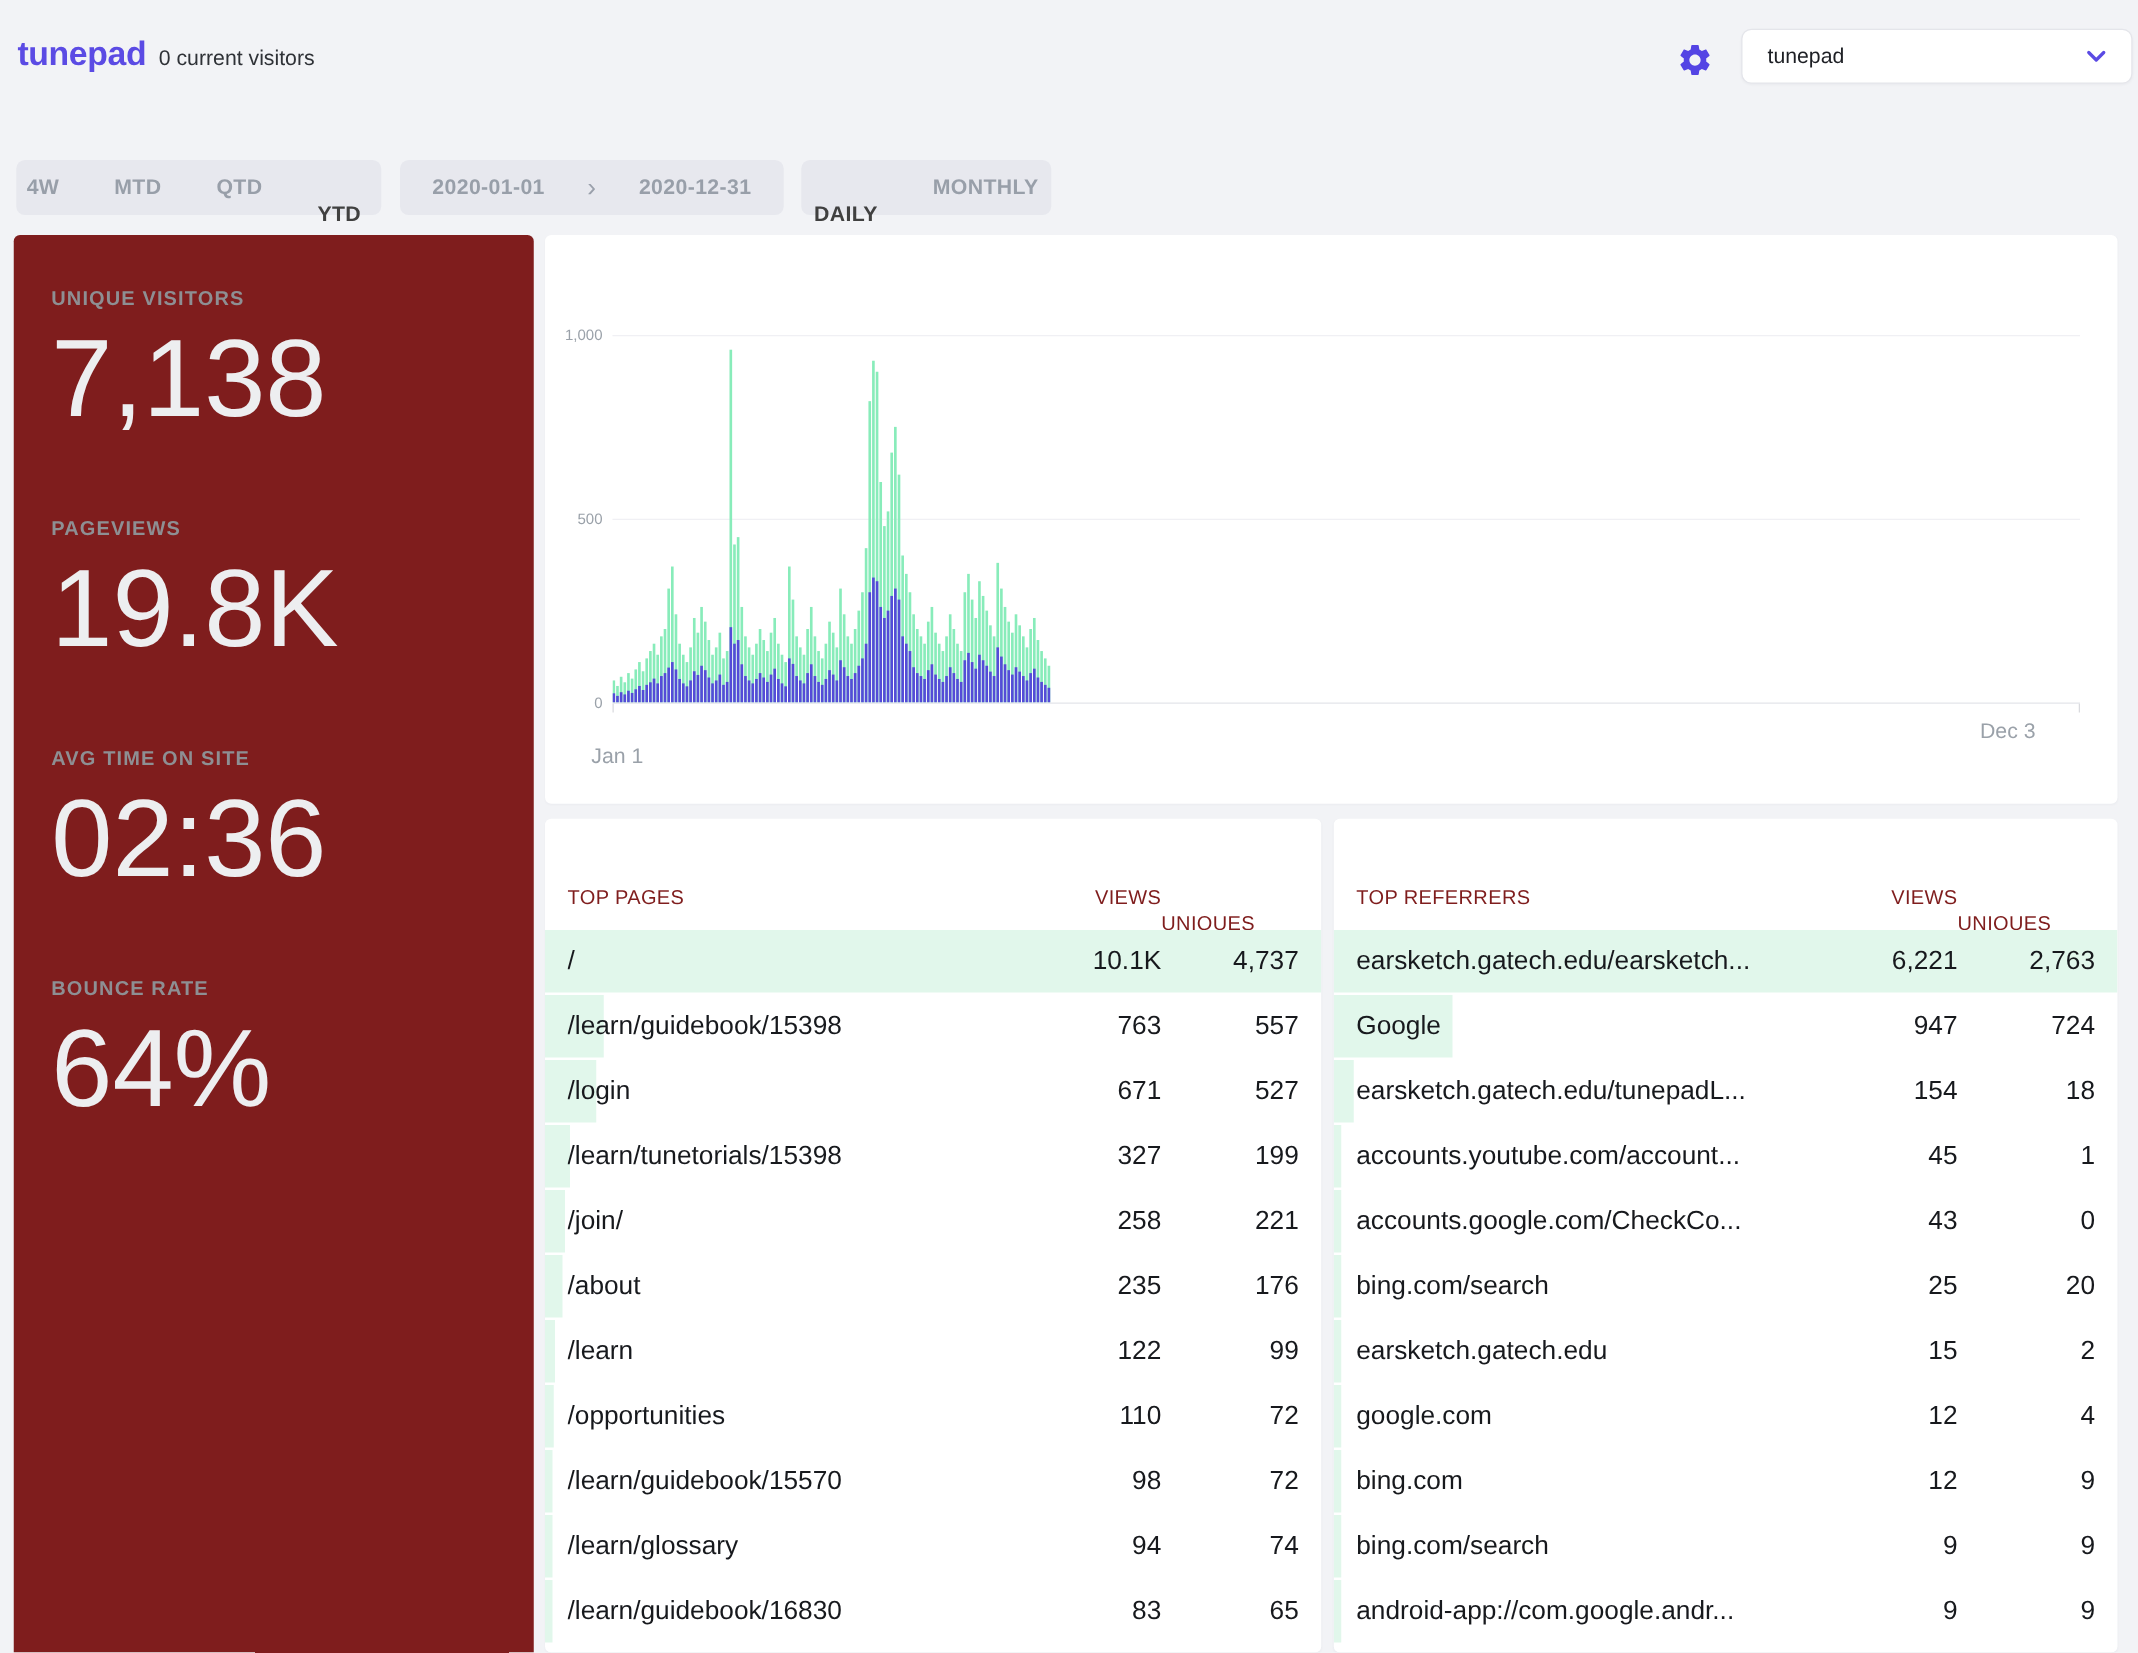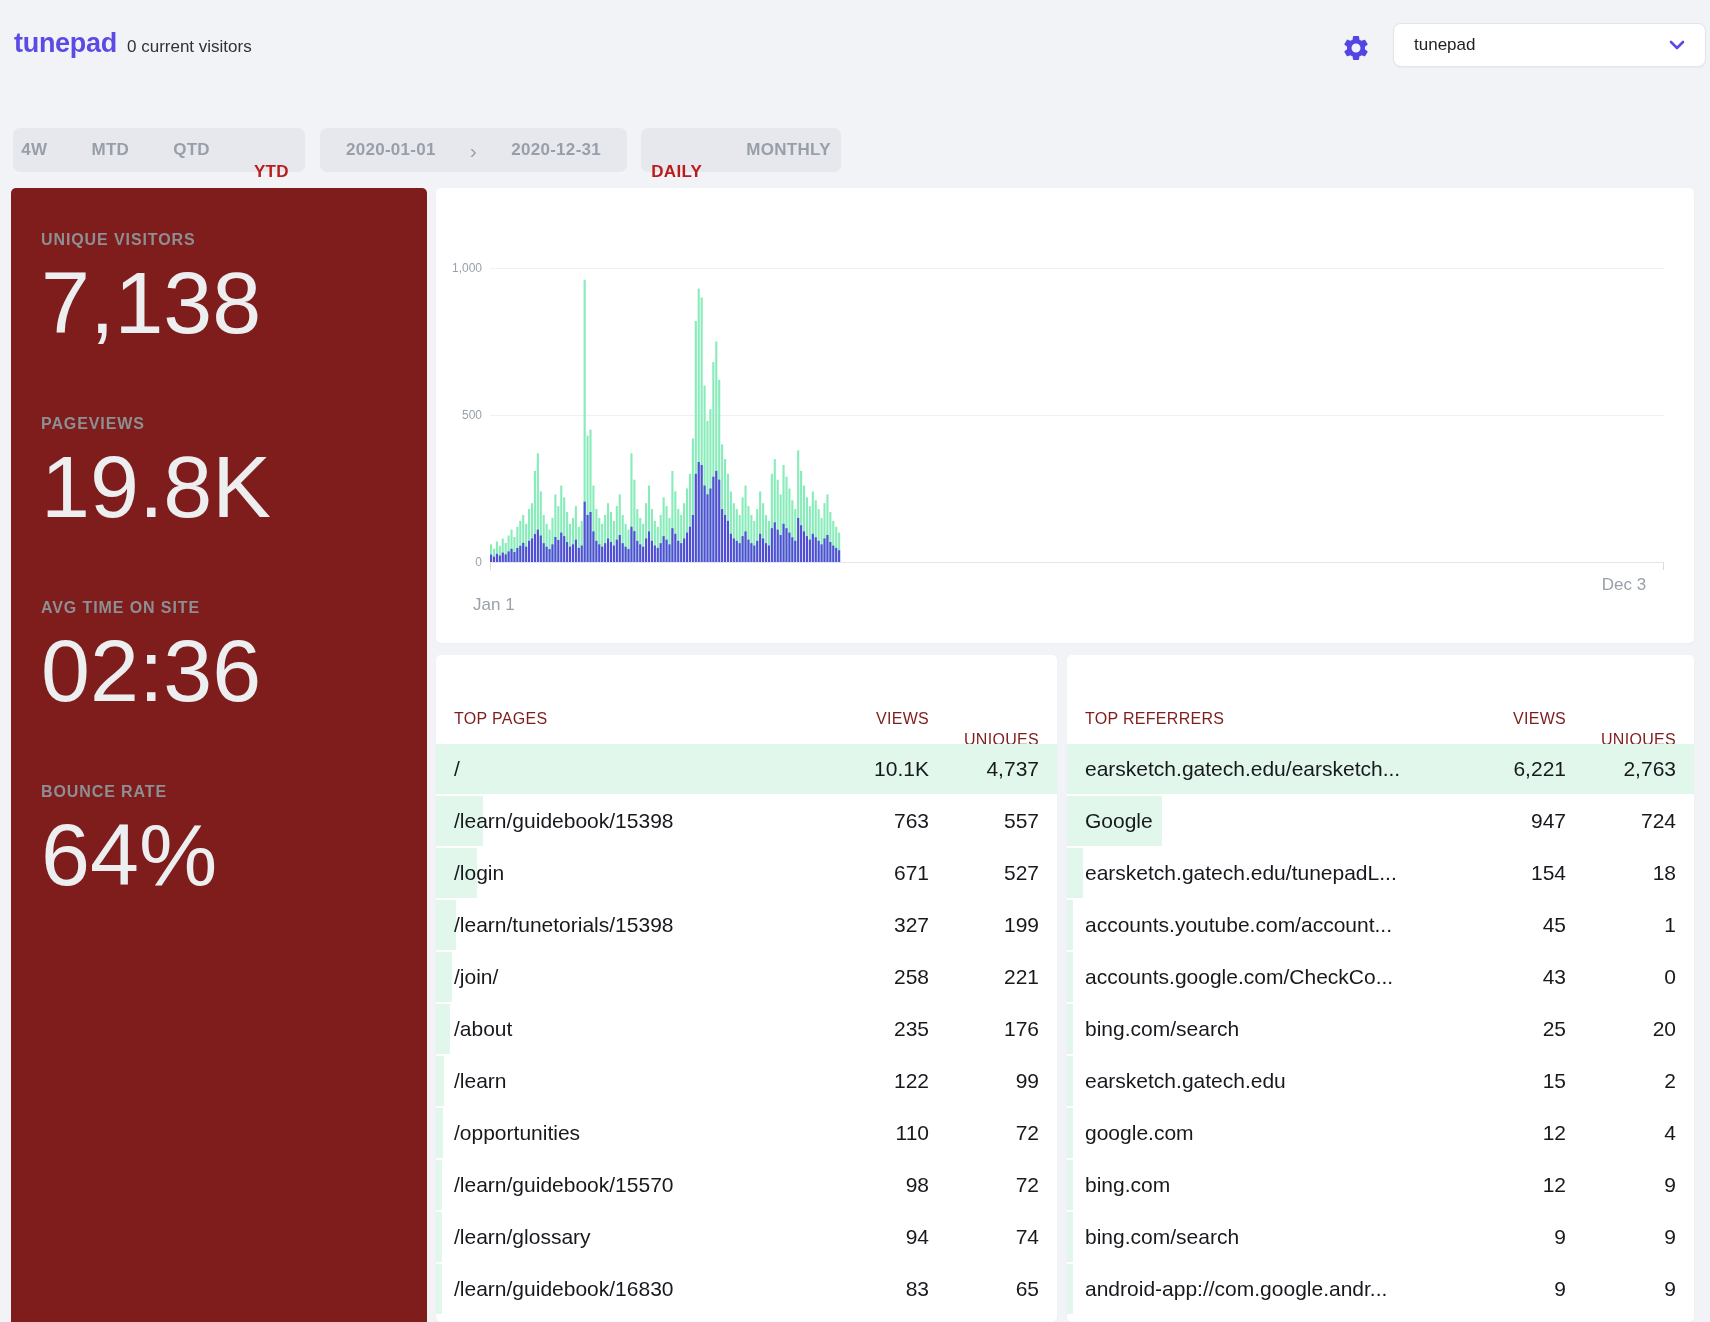--- a/index.html
+++ b/index.html
@@ -21,21 +21,21 @@
     box-shadow:0 1px 2px rgba(30,30,60,.04);
   }
   .site-select .chev{margin-left:auto;display:flex;}
   
   .pill{
     position:absolute;top:128px;height:44px;background:#e7e8ee;border-radius:7px;
     display:flex;align-items:center;justify-content:center;
     font-size:17px;font-weight:700;color:#989fa9;letter-spacing:0.3px;
   }
   .pill .item{padding:0 22px;cursor:pointer;}
-  .pill .item.active{color:#b91c1c;margin-top:43px;}
+  .pill .item.active{color:#404040;margin-top:43px;}
   .ranges{left:13px;width:292px;}
   .dates{left:320px;width:307px;gap:6px;}
   .dates .sep{font-size:21px;font-weight:400;color:#9aa0ab;padding:0 6px;line-height:1;}
   .gran{left:641px;width:200px;}
   
   .sidebar{position:absolute;left:11px;top:188px;width:416px;height:1134px;background:#7f1d1d;border-radius:5px 5px 0 0;}
   .stat{position:absolute;left:30px;right:20px;}
   .stat-label{font-size:16px;font-weight:600;letter-spacing:0.9px;color:#8e8f93;}
   .stat-value{font-size:88px;font-weight:200;color:#edeef0;line-height:1.05;margin-top:8px;}
   
@@ -48,21 +48,21 @@
   .xlab{position:absolute;font-size:17px;color:#9aa1a9;}
   .bars{position:absolute;left:54px;top:80px;width:1174px;height:294px;}
   
   .table-card{top:655px;height:667px;overflow:hidden;}
   .pages-card{left:436px;width:621px;}
   .refs-card{left:1067px;width:627px;}
   .thead{display:flex;align-items:center;padding:0 18px;margin-top:54px;height:20px;
          font-size:16px;color:#7f1d1d;letter-spacing:0.3px;}
   .thead .t{flex:1;}
   .thead .v{width:110px;text-align:right;}
-  .thead .u{width:110px;text-align:right;margin-top:41px;}
+  .thead .u{width:110px;text-align:left;margin-top:41px;}
   .rows{margin-top:14px;}
   .trow{position:relative;height:52px;display:flex;align-items:center;padding:0 18px;
         font-size:21px;color:#17191d;cursor:pointer;}
   .rowbar{position:absolute;left:0;top:1px;bottom:1px;background:#e1f7eb;}
   .tname{flex:1;position:relative;white-space:nowrap;overflow:hidden;}
   .tnum{width:110px;text-align:right;position:relative;}
   .tuni{width:110px;text-align:right;position:relative;}
 </style>
 </head>
 <body>
@@ -372,21 +372,21 @@
       <rect x="330.52" y="276.36" width="2.11" height="17.64" fill="#544bd8"></rect>
       <rect x="333.45" y="270.48" width="2.11" height="23.52" fill="#544bd8"></rect>
       <rect x="336.38" y="266.95" width="2.11" height="27.05" fill="#544bd8"></rect>
       <rect x="339.30" y="274.01" width="2.11" height="19.99" fill="#544bd8"></rect>
       <rect x="342.22" y="277.54" width="2.11" height="16.46" fill="#544bd8"></rect>
       <rect x="345.15" y="279.89" width="2.11" height="14.11" fill="#544bd8"></rect>
       <rect x="348.07" y="282.24" width="2.11" height="11.76" fill="#544bd8"></rect>
     </svg>
 
   <div class="xlab" style="left:37px;top:407px;">Jan 1</div>
-  <div class="xlab" style="left:1148px;top:387px;width:80px;text-align:center;">Dec 3</div>
+  <div class="xlab" style="left:1148px;top:387px;width:80px;text-align:left;">Dec 3</div>
 </div>
 
 <div class="card table-card pages-card">
   <div class="thead">
     <span class="t">TOP PAGES</span>
     <span class="v">VIEWS</span>
     <span class="u">UNIQUES</span>
   </div>
   <div class="rows">
       <div class="trow">

